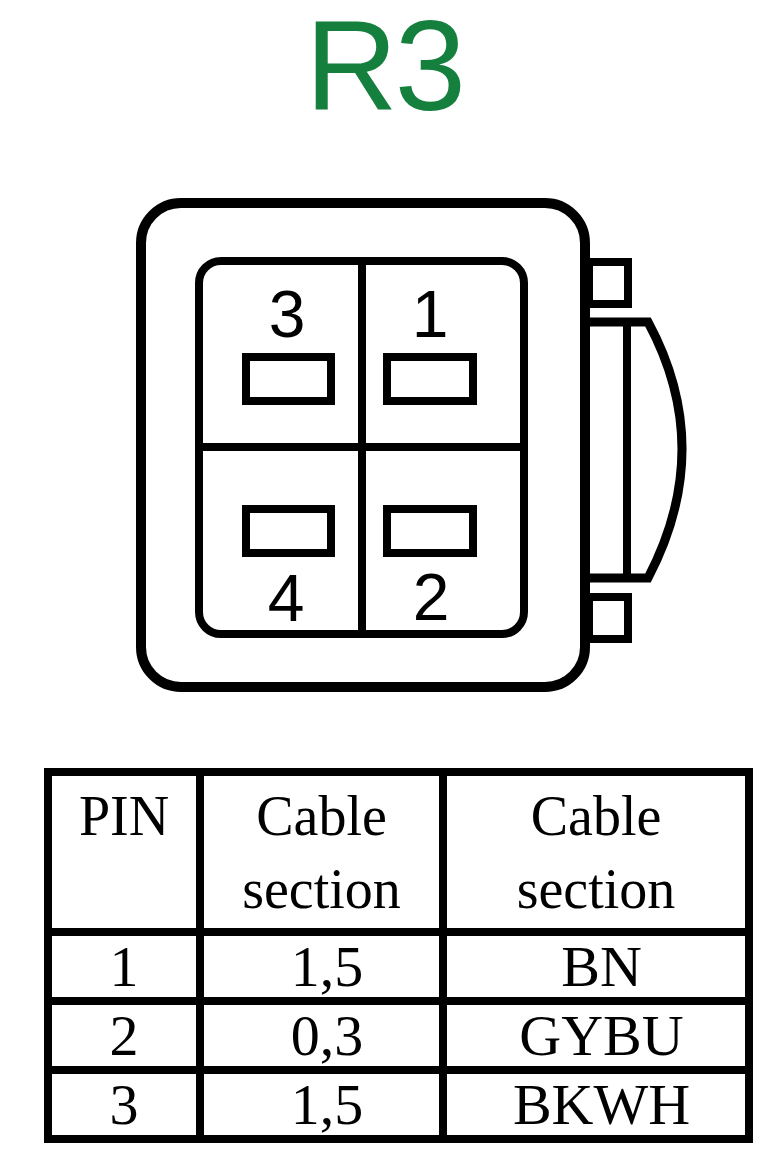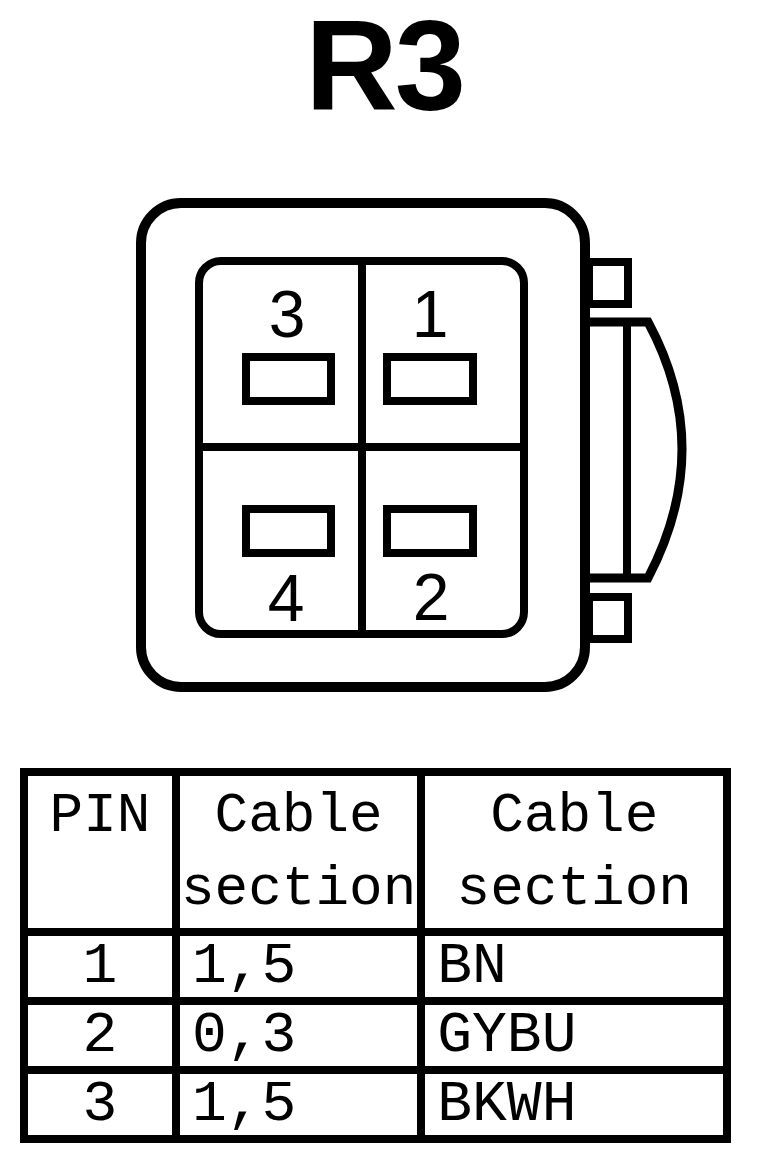--- a/index.html
+++ b/index.html
@@ -16,24 +16,24 @@
     color: #000000;
     overflow: hidden;
   }
   .title {
     position: absolute;
     top: 2px;
     left: 0;
     width: 768px;
     text-align: center;
     font-size: 128px;
-    font-weight: bold;
+    font-weight: normal;
     line-height: 1;
     letter-spacing: -3px;
-    color: #000000;
+    color: #15803d;
   }
   .connector-svg {
     position: absolute;
     top: 150px;
     left: 0;
     width: 768px;
     height: 560px;
   }
   .connector-svg .stroke {
     fill: none;
@@ -44,27 +44,27 @@
     stroke: #000000;
   }
   .connector-svg text {
     font-family: "Liberation Sans", sans-serif;
     font-size: 66px;
     fill: #000000;
     text-anchor: middle;
   }
   table.pin-table {
     position: absolute;
-    left: 20px;
+    left: 44px;
     top: 768px;
     border-collapse: collapse;
     table-layout: fixed;
     background: #ffffff;
     border: 8px solid #14b8a6;
-    font-family: Liberation Mono, monospace;
+    font-family: Liberation Serif, serif;
   }
   table.pin-table th,
   table.pin-table td {
     border: 8px solid #000000;
     font-weight: normal;
     color: #000000;
     overflow: hidden;
   }
   table.pin-table th {
     height: 147px;
@@ -75,21 +75,21 @@
     padding-top: 4px;
   }
   table.pin-table td {
     height: 59px;
     vertical-align: middle;
     font-size: 58px;
     line-height: 1;
   }
   table.pin-table td.c-pin { text-align: center; }
   table.pin-table td.c-cross,
-  table.pin-table td.c-color { text-align: left; padding-left: 12px; }
+  table.pin-table td.c-color { text-align: center; padding-left: 12px; }
 </style>
 </head>
 <body>
 
 <div class="page">
 
   <div class="title">R3</div>
 
   <svg class="connector-svg" viewBox="0 0 768 560" xmlns="http://www.w3.org/2000/svg">
 

